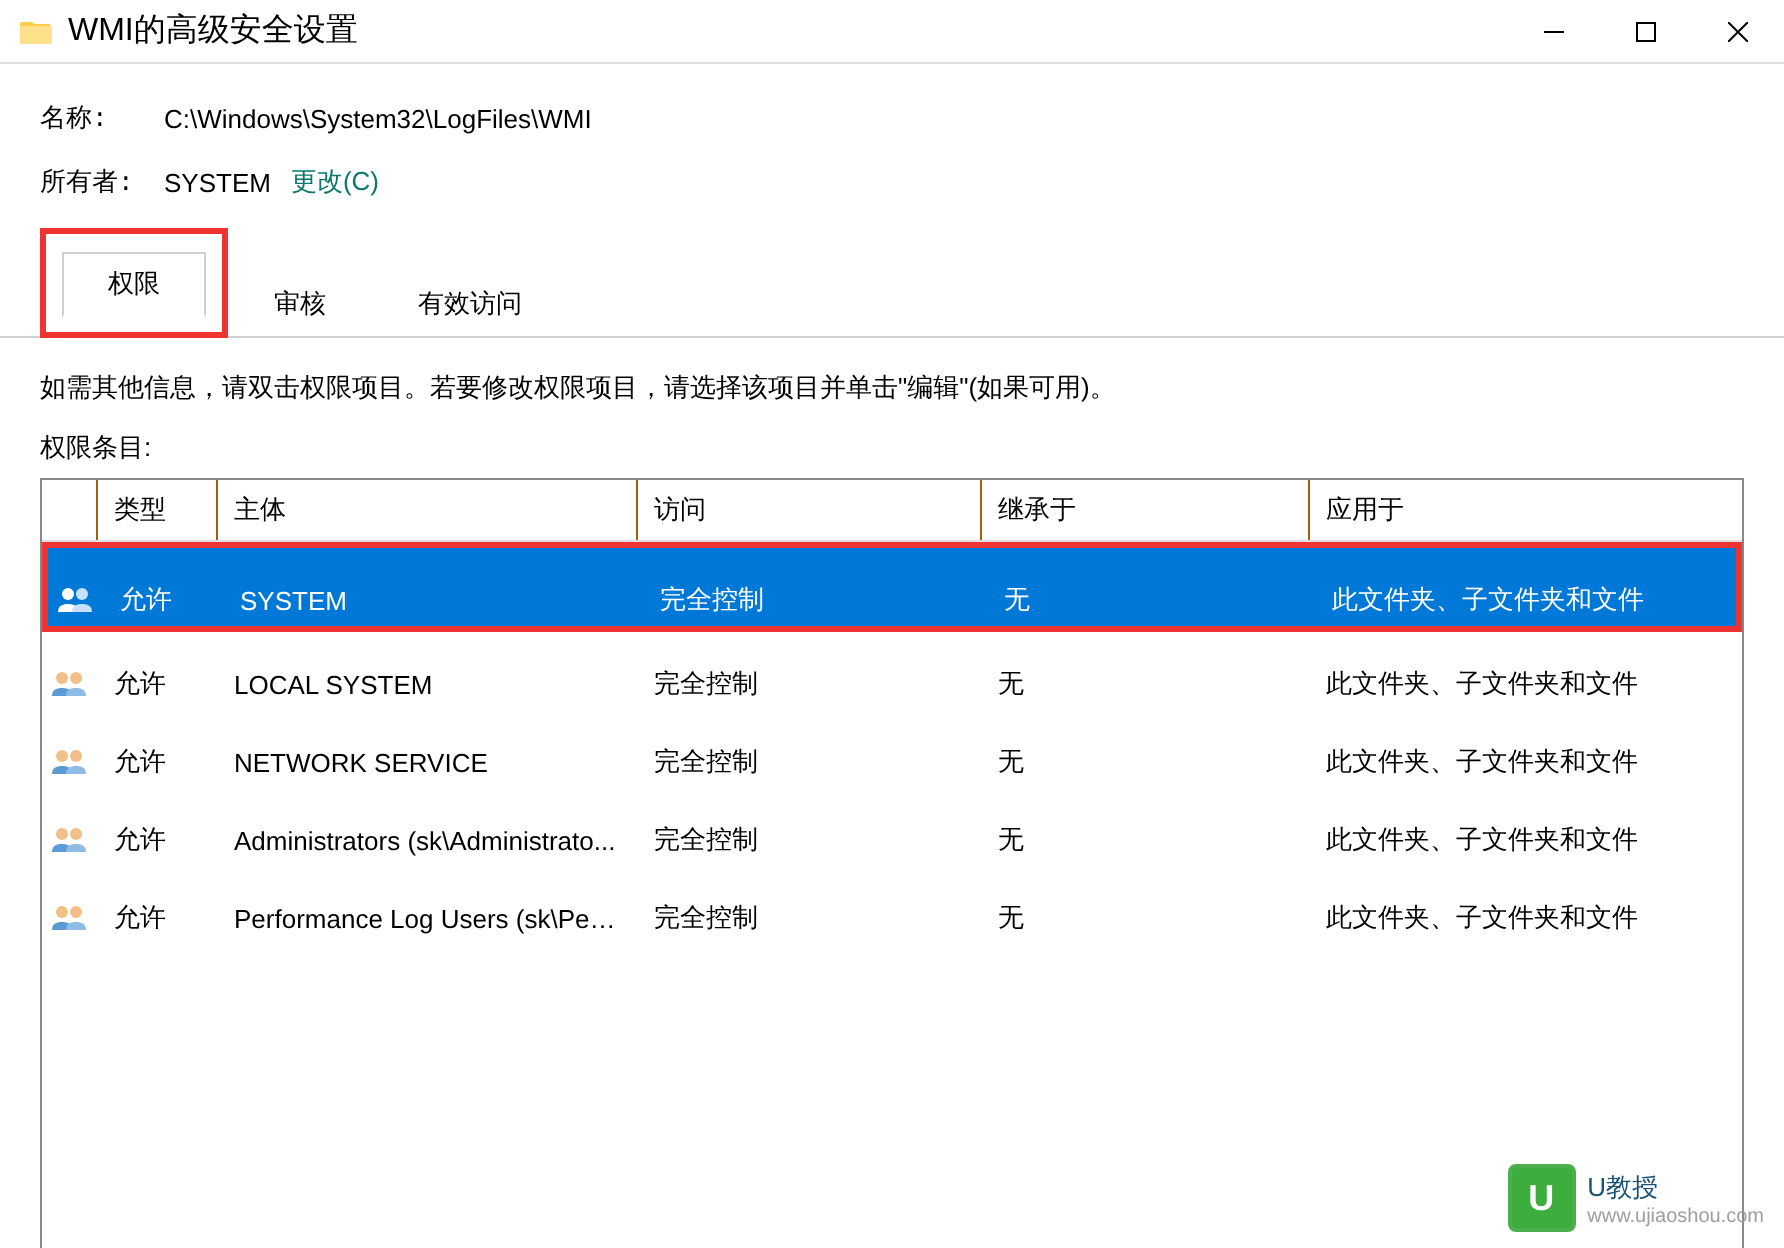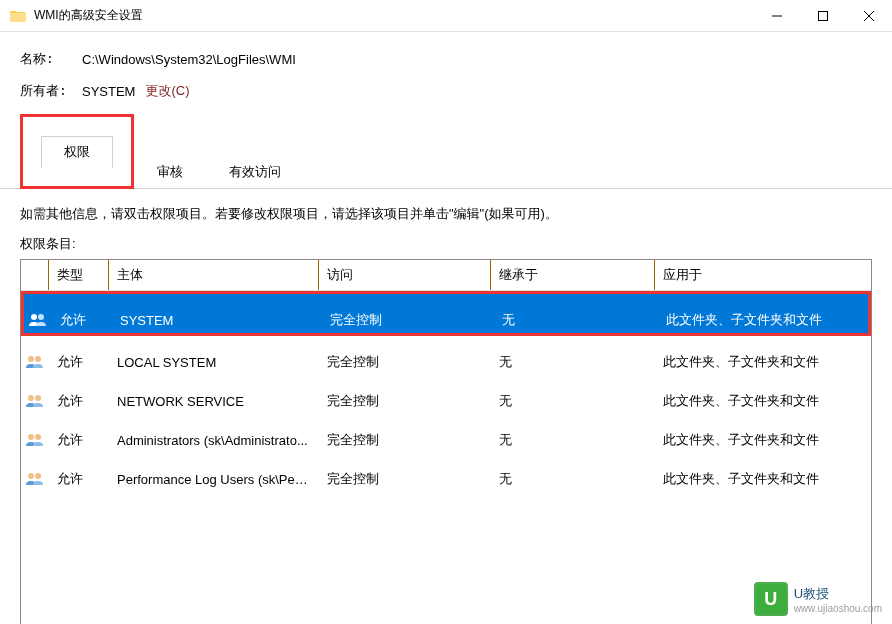--- a/index.html
+++ b/index.html
@@ -1,30 +1,30 @@
 <!DOCTYPE html>
 <html><head>
 <meta charset="utf-8">
 <style>
 * { box-sizing: border-box; margin: 0; padding: 0; font-family: "Microsoft YaHei", "Segoe UI", sans-serif; font-size: 13px; }
 body { background: #fff; width: 892px; height: 624px; overflow: hidden; position: relative; }
 
 .titlebar { height: 32px; display: flex; align-items: center; padding: 0 10px; border-bottom: 1px solid #e0e0e0; background: #fff; }
 .titlebar .folder-icon { width: 16px; height: 16px; margin-right: 8px; }
-.titlebar .title { flex: 1; font-size: 12px; }
+.titlebar .title { flex: 1; font-size: 16px; }
 .win-controls { display: flex; position: absolute; right: 0; top: 0; height: 32px; }
 .win-controls div { width: 46px; height: 32px; display: flex; align-items: center; justify-content: center; cursor: pointer; }
 .win-controls svg { width: 10px; height: 10px; }
 
 .content { padding: 18px 20px 10px 20px; position: relative; }
 
 .field-row { display: flex; margin-bottom: 14px; align-items: center; }
 .field-label { width: 62px; font-family: Liberation Mono, monospace; }
 .field-value { }
-.link { color: #7f1d1d; margin-left: 10px; cursor: pointer; }
+.link { color: #0f766e; margin-left: 10px; cursor: pointer; }
 
 .instruction { margin: 16px 0 12px 0; }
 .subhead { margin-bottom: 6px; }
 
 .table-wrap { border: 1px solid #888; border-bottom: none; }
 .table-header { display: flex; background: #fff; border-bottom: 1px solid #e0e0e0; }
 .th { padding: 6px 8px; border-right: 1px solid #a16207; }
 .th:last-child { border-right: none; }
 .th.col-icon { width: 28px; }
 .th.col-type { width: 60px; }
@@ -52,21 +52,21 @@
 
 .btn-row { margin-top: 14px; display: flex; gap: 10px; align-items: center; }
 .btn { border: 1px solid #adadad; background: #e1e1e1; padding: 5px 16px; cursor: pointer; font-size: 13px; border-radius: 2px; }
 
 .edit-highlight { border: 3px solid #e33; padding: 3px; display: inline-block; }
 
 .watermark { position: absolute; right: 10px; bottom: 8px; display: flex; align-items: center; gap: 6px; opacity: 0.95; }
 .wm-badge { width: 34px; height: 34px; border: 2px solid #4a4; background: #3a3; color: #fff; display: flex; align-items: center; justify-content: center; font-weight: bold; font-size: 18px; border-radius: 4px; }
 .wm-sub { font-size: 10px; color: #999; }
 .tabs-row { display: flex; align-items: flex-end; border-bottom: 1px solid #d0d0d0; margin-left: -20px; margin-right: -20px; padding-left: 20px; }
-.tab-highlight-box { border: 3px solid #e33; padding: 18px; display: inline-block; margin-bottom: -1px; }
+.tab-highlight-box { border: 3px solid #e33; padding: 8px; display: inline-block; margin-bottom: -1px; }
 .tab2 { padding: 6px 22px; cursor: pointer; border: 1px solid transparent; }
 .tab2.active { border: 1px solid #d0d0d0; border-bottom: 2px solid #fff; background: #fff; position: relative; top: 1px; }
 </style>
 </head>
 <body>
 
 <div class="titlebar">
   <svg class="folder-icon" viewBox="0 0 16 16">
       <path fill="#ffcc4d" d="M1 3h5l1 1h8v9a1 1 0 0 1-1 1H1a1 1 0 0 1-1-1V4a1 1 0 0 1 1-1z"></path>
       <path fill="#ffe08a" d="M0 5h16v8a1 1 0 0 1-1 1H1a1 1 0 0 1-1-1z"></path>

